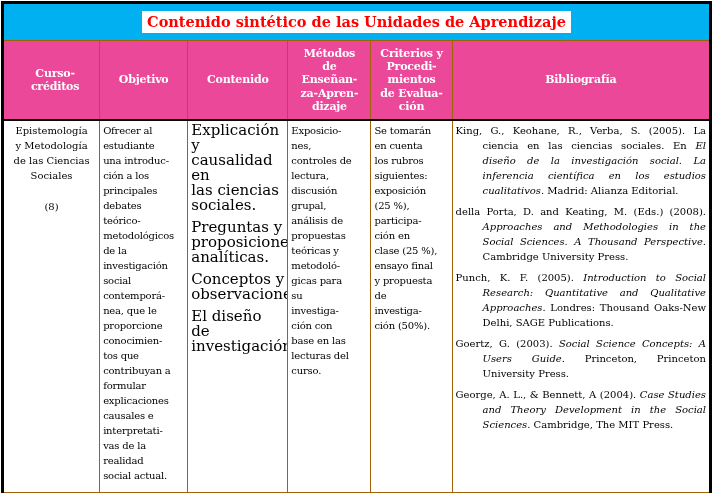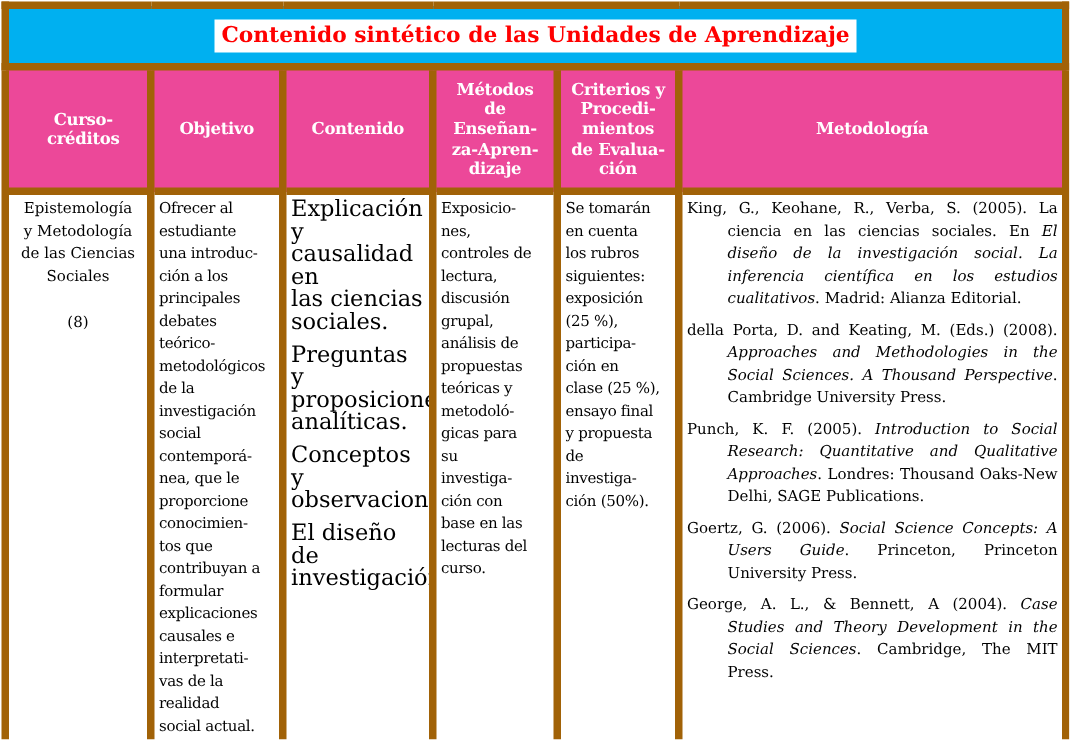--- a/index.html
+++ b/index.html
@@ -10,21 +10,21 @@
     position: relative;
     font-family: "DejaVu Serif", "Liberation Serif", serif;
   }
   table.doc-table {
     border-collapse: collapse;
     table-layout: fixed;
     width: 711px;
     margin: 1px 0 0 1px;
   }
   table.doc-table, table.doc-table td, table.doc-table th {
-    border: 5px solid #a16207;
+    border: 1px solid #a16207;
   }
   table.doc-table { border: 3px solid #000000; }
   tr.header-row th { border-bottom: 2px solid #000; }
 
   
   td.title-cell {
     background: #00B0F0;
     height: 36px;
     text-align: center;
     vertical-align: middle;
@@ -129,21 +129,21 @@
       <th class="preline">Métodos
 de
 Enseñan-
 za-Apren-
 dizaje</th>
       <th class="preline">Criterios y
 Procedi-
 mientos
 de Evalua-
 ción</th>
-      <th class="preline">Metodología</th>
+      <th class="preline">Bibliografía</th>
     </tr>
 
     <tr class="body-row">
       <td class="cell-curso">
         <div class="curso-name">Epistemología
 y Metodología
 de las Ciencias
 Sociales</div>
         <div class="curso-credits">(8)</div>
       </td>
@@ -218,21 +218,21 @@
 ensayo final
 y propuesta
 de
 investiga-
 ción (50%).</div>
       </td>
       <td class="cell-biblio">
         <div class="bib-entry"><span>King, G., Keohane, R., Verba, S. (2005). La ciencia en las ciencias sociales. En </span><i>El diseño de la investigación social. La inferencia científica en los estudios cualitativos</i><span>. Madrid: Alianza Editorial.</span></div>
         <div class="bib-entry"><span>della Porta, D. and Keating, M. (Eds.) (2008). </span><i>Approaches and Methodologies in the Social Sciences. A Thousand Perspective</i><span>. Cambridge University Press.</span></div>
         <div class="bib-entry"><span>Punch, K. F. (2005). </span><i>Introduction to Social Research: Quantitative and Qualitative Approaches</i><span>. Londres: Thousand Oaks-New Delhi, SAGE Publications.</span></div>
-        <div class="bib-entry"><span>Goertz, G. (2006). </span><i>Social Science Concepts: A Users Guide</i><span>. Princeton, Princeton University Press.</span></div>
+        <div class="bib-entry"><span>Goertz, G. (2003). </span><i>Social Science Concepts: A Users Guide</i><span>. Princeton, Princeton University Press.</span></div>
         <div class="bib-entry"><span>George, A. L., &amp; Bennett, A (2004). </span><i>Case Studies and Theory Development in the Social Sciences</i><span>. Cambridge, The MIT Press.</span></div>
       </td>
     </tr>
 
     <tr class="sliver-row">
       <td></td>
       <td></td>
       <td></td>
       <td></td>
       <td></td>

